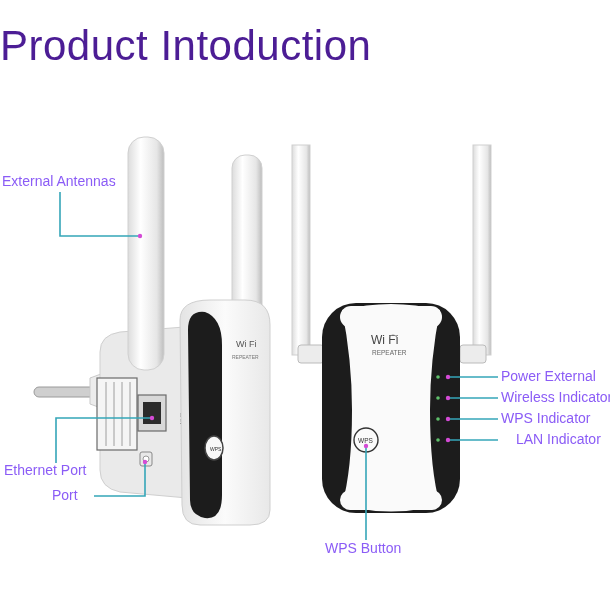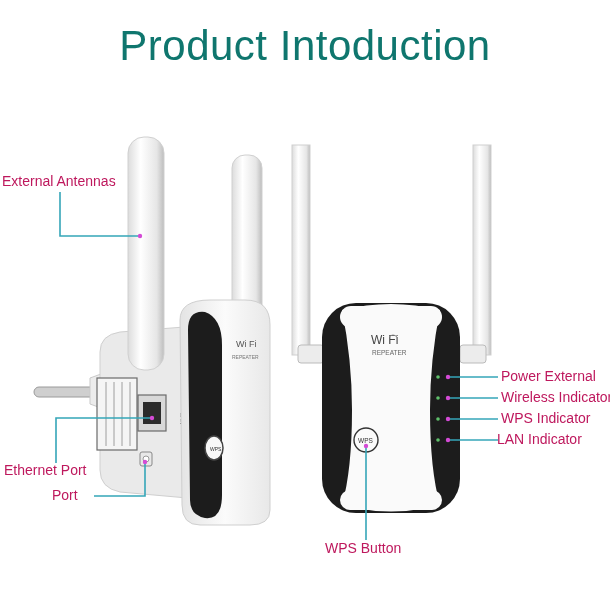--- a/index.html
+++ b/index.html
@@ -1,18 +1,18 @@
 <!DOCTYPE html>
 <html><head>
 <meta charset="utf-8">
 <style>
   html, body { margin: 0; padding: 0; background: #ffffff; }
   body { width: 610px; height: 610px; overflow: hidden; position: relative; font-family: "Liberation Sans", sans-serif; }
-  .title { position: absolute; left: 0; top: 22px; width: 610px; text-align: center; font-size: 42px; color: #0f766e; letter-spacing: 0.5px; }
-  .label { position: absolute; font-size: 14px; color: #be185d; white-space: nowrap; }
+  .title { position: absolute; left: 0; top: 22px; width: 610px; font-size: 42px; color: #4c1d95; letter-spacing: 0.5px; }
+  .label { position: absolute; font-size: 14px; color: #8b5cf6; white-space: nowrap; }
   svg.art { position: absolute; left: 0; top: 0; }
 </style>
 </head>
 <body>
 
 <div class="title">Product Intoduction</div>
 
 <svg class="art" width="610" height="610" viewBox="0 0 610 610">
   <defs>
     <linearGradient id="ant" x1="0" x2="1" y1="0" y2="0">
@@ -128,14 +128,14 @@
   </g>
 </svg>
 
 <div class="label" style="left:2px; top:173px;">External Antennas</div>
 <div class="label" style="left:4px; top:462px;">Ethernet Port</div>
 <div class="label" style="left:52px; top:487px;">Port</div>
 
 <div class="label" style="left:501px; top:368px;">Power External</div>
 <div class="label" style="left:501px; top:389px;">Wireless Indicator</div>
 <div class="label" style="left:501px; top:410px;text-align:center;">WPS Indicator</div>
-<div class="label" style="left:497px; top:431px;">LAN Indicator</div>
+<div class="label" style="left:516px; top:431px;">LAN Indicator</div>
 <div class="label" style="left:325px; top:540px;">WPS Button</div>
 
 </body></html>

